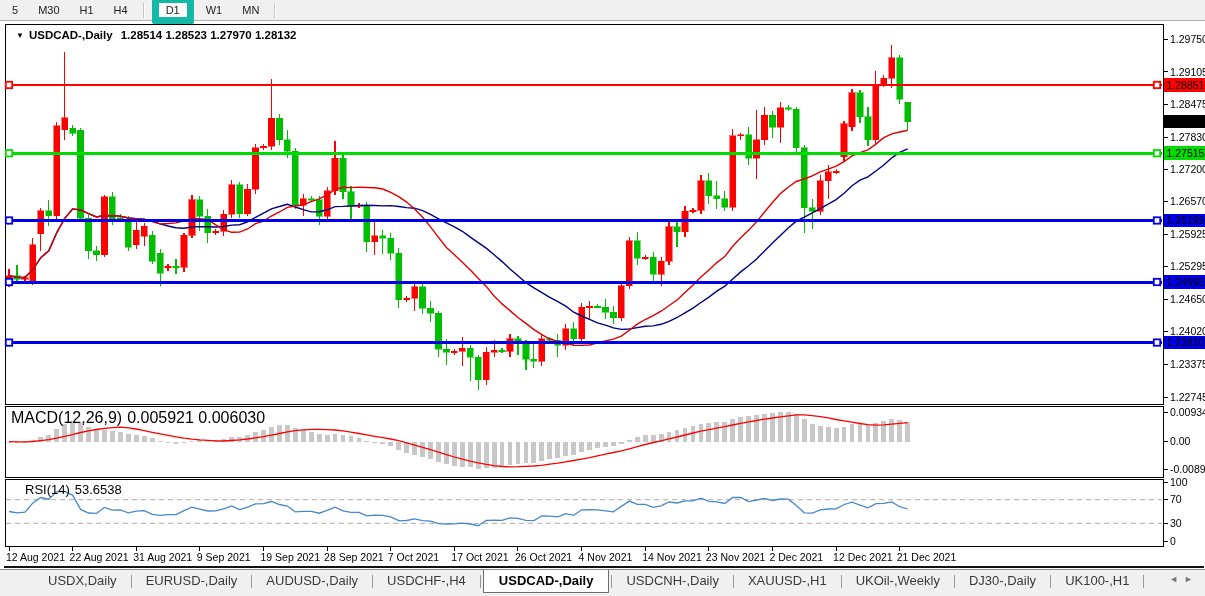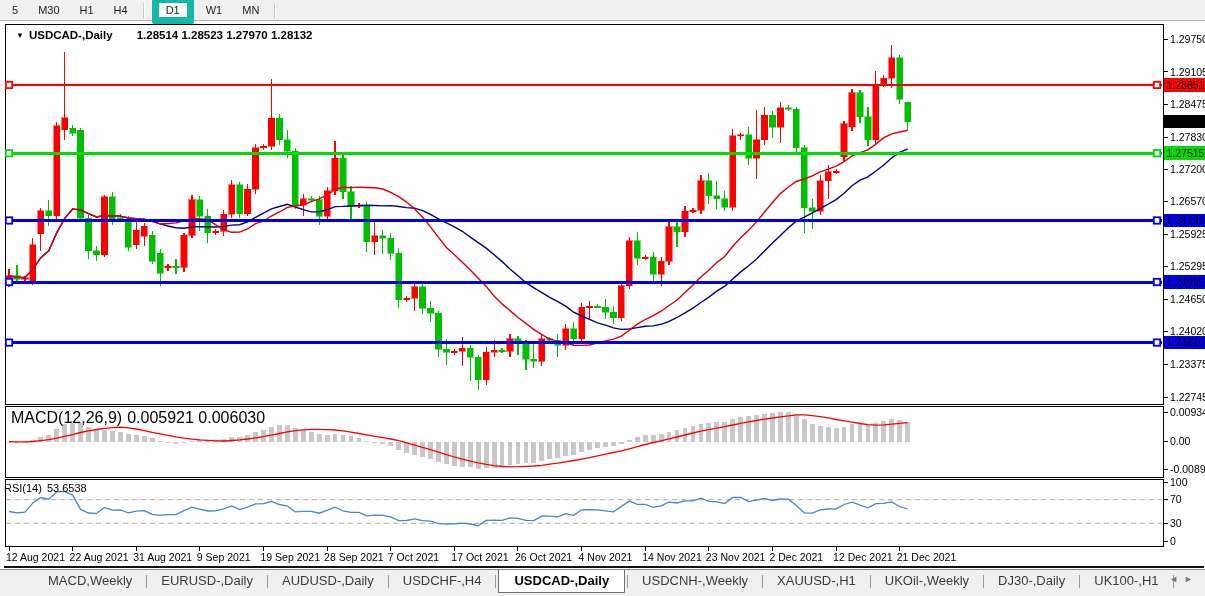--- a/index.html
+++ b/index.html
@@ -10,23 +10,23 @@
     border-bottom:1px solid #b4b4b4;display:flex;align-items:center;padding-left:2px;box-sizing:border-box;}
   .tfbtn{font-size:11px;color:#222;padding:1px 7px;margin:0 2px;border:1px solid transparent;border-radius:2px;cursor:default;}
   .tfbtn.active{background:#fcfcfc;border:7px solid #14b8a6;}
   .tbsep{width:1px;height:15px;background:#c6c6c6;margin:0 5px;border-right:1px solid #fff;}
   
   #chart-svg{position:absolute;left:0;top:0;}
   svg text{font-family:"Liberation Sans","DejaVu Sans",sans-serif;font-size:10.5px;fill:#000;}
   .overlay{position:absolute;color:#000;white-space:nowrap;}
   .chart-title{left:16px;top:29px;font-size:11.5px;font-weight:bold;}
   .chart-title .tri{font-size:8px;margin-right:5px;position:relative;top:-1px;}
-  .chart-title .vals{margin-left:24px;}
+  .chart-title .vals{margin-left:8px;}
   .macd-label{left:11px;top:409px;font-size:16px;}
-  .rsi-label{left:4px;top:482px;font-size:11px;}
+  .rsi-label{left:25px;top:482px;font-size:13px;}
   .ind-vals{margin-left:5px;}
   
   .tabbar{position:absolute;left:0;top:569px;width:1205px;height:27px;background:#f0f0f0;
     border-top:1px solid #8a8a8a;display:flex;align-items:flex-start;padding-left:36px;box-sizing:border-box;}
   .tab{font-size:13px;color:#3a3a3a;padding:3px 12px 4px 12px;cursor:default;}
   .tab.active{background:#fff;border:1px solid #6e6e6e;border-top:none;color:#000;font-weight:bold;padding:3px 15px 4px 15px;}
   .tabsep{width:1px;height:13px;background:#9a9a9a;margin:5px 2px 0 2px;}
   .tab-arrows{position:absolute;right:6px;top:4px;font-size:9px;color:#777;letter-spacing:6px;}
 </style>
 </head>
@@ -540,31 +540,31 @@
 
   <div class="overlay macd-label">
     <span>MACD(12,26,9)</span><span class="ind-vals">0.005921 0.006030</span>
   </div>
 
   <div class="overlay rsi-label">
     <span>RSI(14)</span><span class="ind-vals">53.6538</span>
   </div>
 
   <div class="tabbar">
-    <span class="tab">MACD,Weekly</span>
+    <span class="tab">USDX,Daily</span>
       <span class="tabsep"></span>
       <span class="tab">EURUSD-,Daily</span>
       <span class="tabsep"></span>
       <span class="tab">AUDUSD-,Daily</span>
       <span class="tabsep"></span>
       <span class="tab">USDCHF-,H4</span>
       <span class="tabsep"></span>
       <span class="tab active">USDCAD-,Daily</span>
       <span class="tabsep"></span>
-      <span class="tab">USDCNH-,Weekly</span>
+      <span class="tab">USDCNH-,Daily</span>
       <span class="tabsep"></span>
       <span class="tab">XAUUSD-,H1</span>
       <span class="tabsep"></span>
       <span class="tab">UKOil-,Weekly</span>
       <span class="tabsep"></span>
       <span class="tab">DJ30-,Daily</span>
       <span class="tabsep"></span>
       <span class="tab">UK100-,H1</span>
       <span class="tabsep"></span>
       <div class="tab-arrows">

